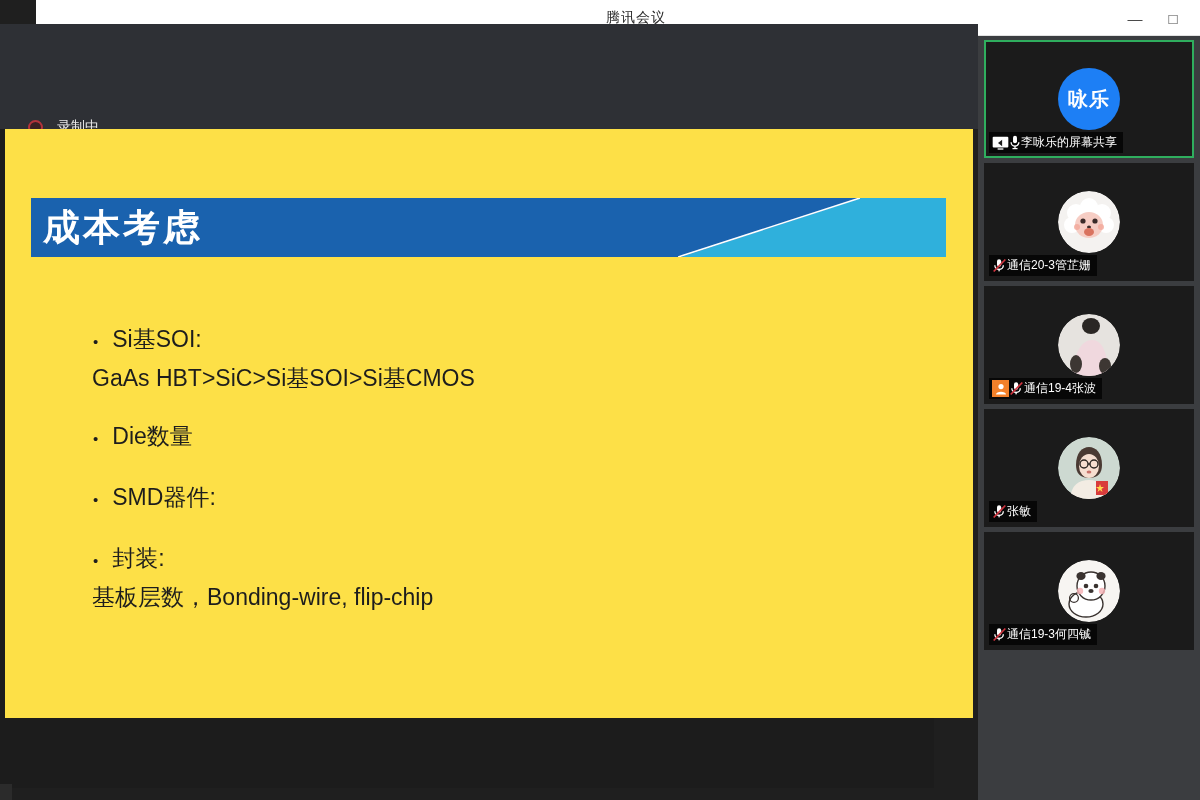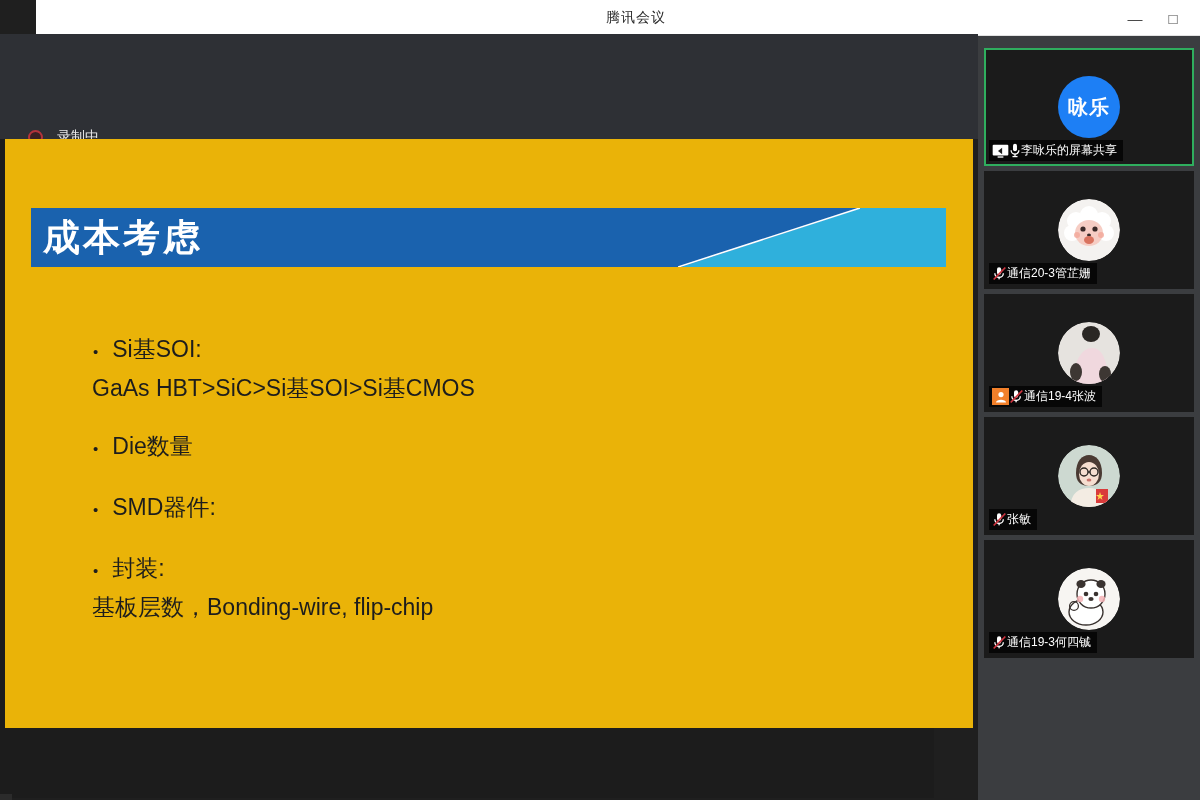--- a/index.html
+++ b/index.html
@@ -27,21 +27,21 @@
   }
   .winbtn {
     width: 38px; height: 36px;
     display: flex; align-items: center; justify-content: center;
     color: #4a4a4a; font-size: 15px; line-height: 1;
   }
   .winbtn.close { font-size: 17px; width: 44px; }
 
   
   .stage {
-    position: absolute; left: 0; top: 34px;
+    position: absolute; left: 0; top: 24px;
     width: 934px; height: 764px;
     background: #1c1c1c;
   }
   .topstrip {
     position: absolute; left: 0; top: 0; width: 978px; height: 105px;
     background: #2e3035;
   }
   .recording {
     position: absolute; left: 28px; top: 94px;
     display: flex; align-items: center; gap: 14px;
@@ -49,21 +49,21 @@
   .rec-dot {
     width: 15px; height: 15px; border-radius: 50%;
     border: 2px solid #b3333b; background: #3a2023;
   }
   .rec-label { color: #e8e8e8; font-size: 14px; }
 
   
   .slide {
     position: absolute; left: 5px; top: 105px;
     width: 968px; height: 589px;
-    background: #eab308;
+    background: #fde047;
     overflow: hidden;
   }
   .banner {
     position: absolute; left: 26px; top: 69px;
     width: 915px; height: 59px;
     background: #1a62ae;
     overflow: hidden;
   }
   .banner .wedge {
     position: absolute; right: 0; top: 0;
@@ -115,21 +115,21 @@
     padding: 4px 6px;
   }
   .tile {
     position: relative;
     width: 210px; height: 118px;
     background: #1b1b1b;
     margin-bottom: 5px;
     border: 2px solid transparent;
     overflow: hidden;
   }
-  .tile.active { border-color: #2fae5e; margin-top: 8px; }
+  .tile.active { border-color: #2fae5e; }
   .tile .avatar {
     position: absolute; left: 50%; top: 50%;
     transform: translate(-50%, -50%);
     width: 62px; height: 62px; border-radius: 50%;
     overflow: hidden;
     display: flex; align-items: center; justify-content: center;
   }
   .tile .avatar.initials {
     background: #1d7ff5; color: #fff;
     font-size: 20px; font-weight: 600; letter-spacing: 1px;

